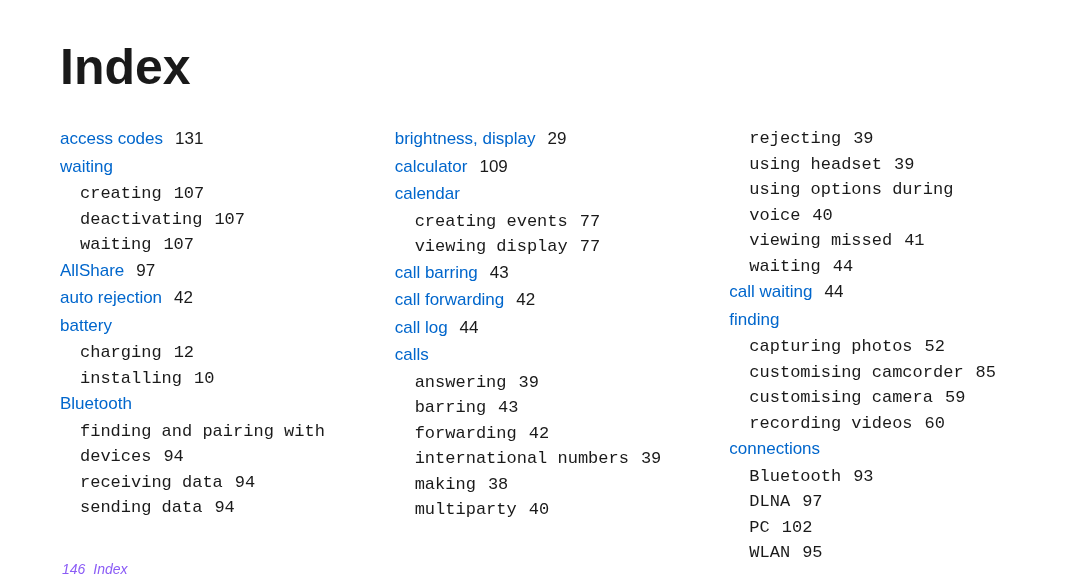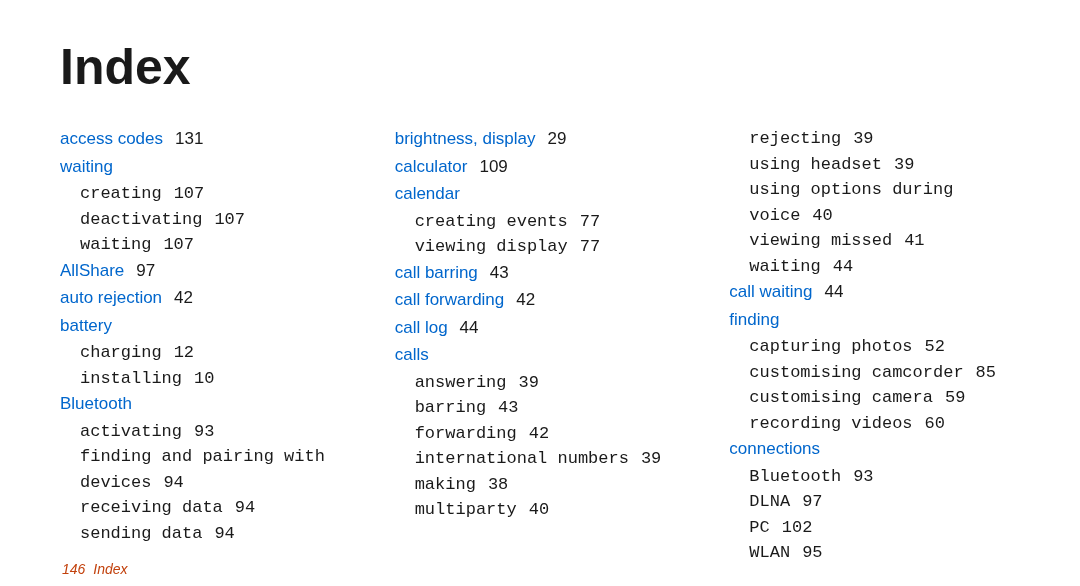--- a/index.html
+++ b/index.html
@@ -47,21 +47,21 @@
     }
     .subentry .page {
       margin-left: 12px;
     }
     .footer {
       position: absolute;
       bottom: 8px;
       left: 60px;
       font-size: 14px;
       font-style: italic;
-      color: #c2410c;
+      color: #8b5cf6;
     }
     .footer .pagenum {
       display: inline-block;
       padding: 1px 2px;
       font-style: italic;
       margin-right: 2px;
     }
   </style>
 </head>
 <body>
@@ -98,23 +98,20 @@
     <div class="subentry">
       <span>charging</span><span class="page">12</span>
     </div>
     <div class="subentry">
       <span>installing</span><span class="page">10</span>
     </div>
     <div class="entry">
       <span class="term">Bluetooth</span>
     </div>
     <div class="subentry">
-      <span>activating</span><span class="page">93</span>
-    </div>
-    <div class="subentry">
       <span>finding and pairing with</span>
     </div>
     <div class="subentry">
       <span>devices</span><span class="page">94</span>
     </div>
     <div class="subentry">
       <span>receiving data</span><span class="page">94</span>
     </div>
     <div class="subentry">
       <span>sending data</span><span class="page">94</span>

